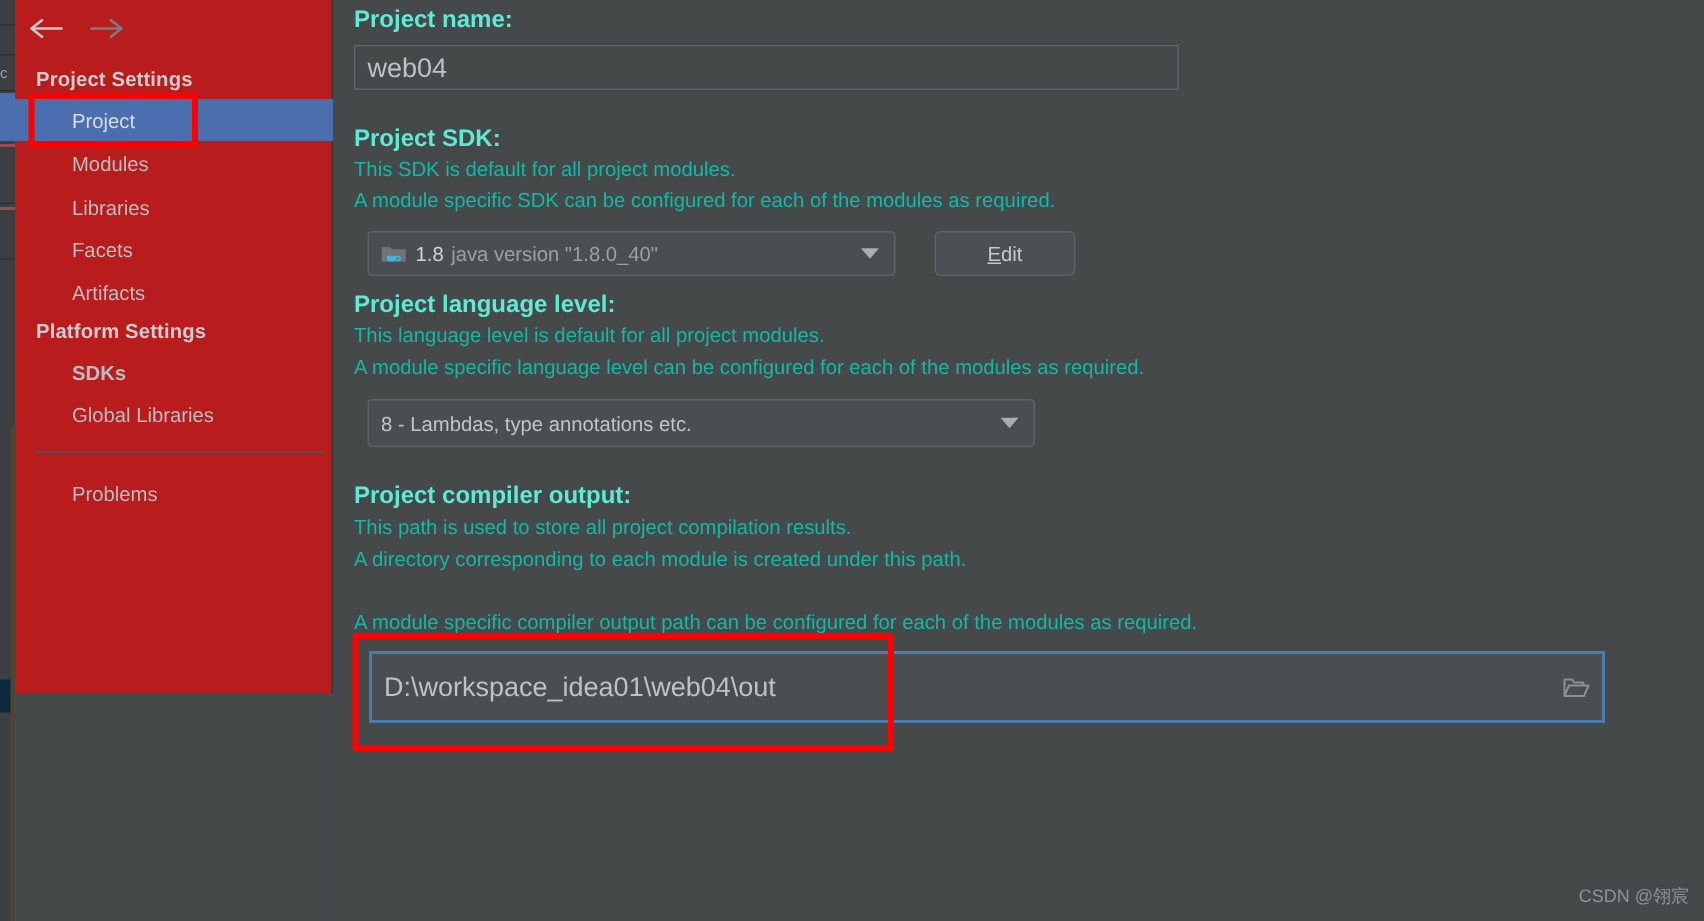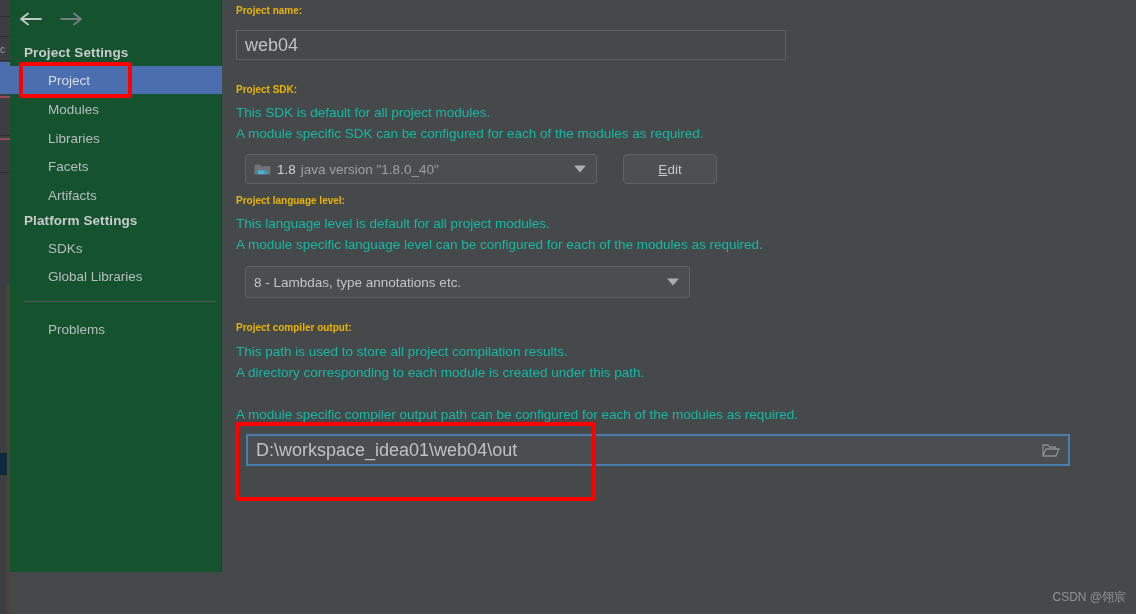--- a/index.html
+++ b/index.html
@@ -54,22 +54,22 @@
     width: 10px;
     font-size: 10px;
     color: #9aa0a6;
     line-height: 12px;
   }
 
   
   .sidebar {
     position: absolute;
     left: 10px; top: 0;
-    width: 212px; height: 572px;
-    background: #14532d;
+    width: 212px; height: 462px;
+    background: #b91c1c;
     border-right: 1px solid #323638;
   }
 
   .nav-arrows {
     position: absolute;
     left: 4px; top: 6px;
     width: 80px; height: 26px;
   }
   .nav-arrow {
     position: absolute;
@@ -131,23 +131,23 @@
   .main {
     position: absolute;
     left: 223px; top: 0;
     width: 913px; height: 614px;
     background: #45494a;
     overflow: hidden;
   }
 
   .lbl {
     position: absolute;
-    font-size: 10px;
+    font-size: 16px;
     font-weight: bold;
-    color: #eab308;
+    color: #5eead4;
     white-space: nowrap;
   }
   .desc {
     position: absolute;
     font-size: 13.5px;
     color: #14b8a6;
     white-space: nowrap;
   }
 
   .textfield {
@@ -279,21 +279,21 @@
     </div>
     <div class="side-item" style="top:152px;">
       <span>Facets</span>
     </div>
     <div class="side-item" style="top:181px;">
       <span>Artifacts</span>
     </div>
 
     <div class="section-head" style="top:213px;">Platform Settings</div>
 
-    <div class="side-item" style="top:234px;">
+    <div class="side-item" style="top:234px;font-weight:bold;">
       <span>SDKs</span>
     </div>
     <div class="side-item" style="top:262px;">
       <span>Global Libraries</span>
     </div>
 
     <div class="side-sep"></div>
 
     <div class="side-item" style="top:315px;">
       <span>Problems</span>
@@ -336,21 +336,21 @@
     <div class="combo" style="left:22px; top:266px; width:445px; height:32px;">
       <span>8 - Lambdas, type annotations etc.</span>
       <span class="arrow"></span>
     </div>
 
     <div class="lbl" style="left:13px; top:322px;">Project compiler output:</div>
     <div class="desc" style="left:13px; top:365px;">A directory corresponding to each module is created under this path.</div>
     <div class="desc" style="left:13px; top:344px;">This path is used to store all project compilation results.</div>
     <div class="desc" style="left:13px; top:407px;">A module specific compiler output path can be configured for each of the modules as required.</div>
 
-    <div class="textfield focused" style="left:23px; top:434px; width:824px; height:32px;">
+    <div class="textfield focused" style="left:23px; top:434px; width:824px; height:48px;">
       <span>D:\workspace_idea01\web04\out</span>
       <span class="folder-btn">
         <svg width="18" height="15" viewBox="0 0 18 15">
           <path d="M1 13 L1 2 L6 2 L7.4 4 L13.5 4 L13.5 6 M1 13 L4 6 L17 6 L14 13 Z" fill="none" stroke="#8a9094" stroke-width="1.3" stroke-linejoin="round"></path>
         </svg>
       </span>
     </div>
 
   </div>
 

